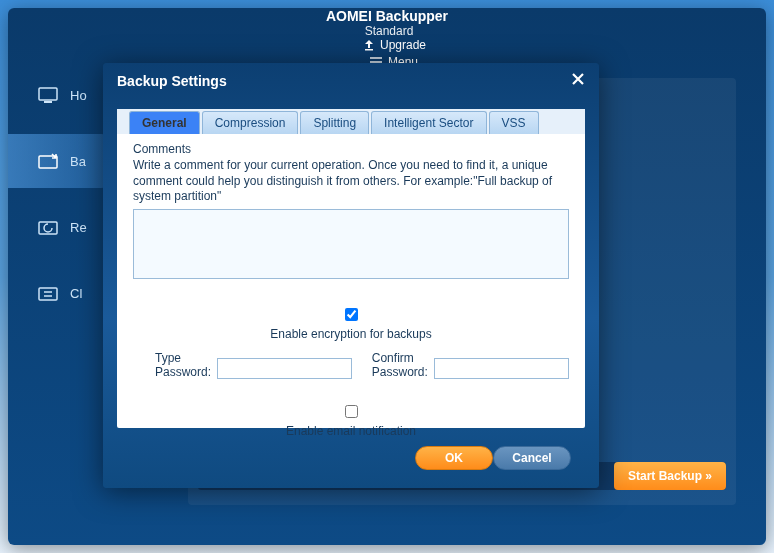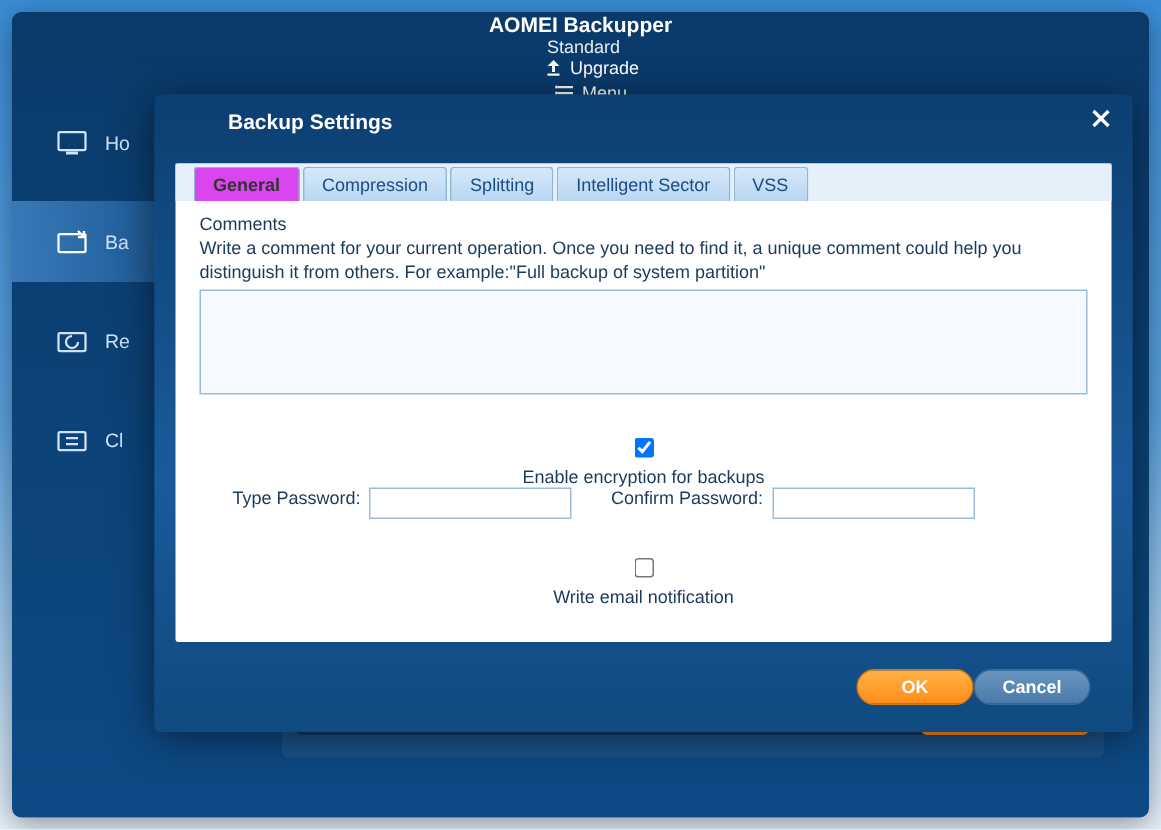--- a/index.html
+++ b/index.html
@@ -13,36 +13,36 @@
   .tb-icon { display: inline-block; }
   .sidebar { position: absolute; left: 0; top: 60px; width: 115px; }
   .sidebar-item { display: flex; align-items: center; gap: 10px; padding: 18px 30px; color: #cde4f8; font-size: 13px; cursor: pointer; border-radius: 0 22px 22px 0; margin-bottom: 12px; }
   .sidebar-item.active { background: linear-gradient(90deg, rgba(100,180,255,0.5), rgba(60,140,220,0.3)); }
   .sb-icon { width: 22px; height: 18px; }
   .backdrop-panel { position: absolute; left: 180px; top: 70px; right: 30px; bottom: 40px; background: rgba(255,255,255,0.06); border-radius: 4px; }
   .bottom-strip { position: absolute; left: 190px; right: 40px; bottom: 55px; height: 28px; background: rgba(0,20,50,0.4); border-radius: 3px; display: flex; align-items: center; gap: 12px; padding: 0 10px; color: #b8d0e8; font-size: 11px; }
   .bottom-strip .sp { flex: 1; }
   .start-btn { position: absolute; right: 40px; bottom: 55px; height: 28px; padding: 0 14px; background: linear-gradient(180deg, #ffb347, #ff8c1a); color: #fff; border: none; border-radius: 4px; font-size: 12px; font-weight: bold; cursor: pointer; }
 
-  .modal { position: absolute; left: 95px; top: 55px; width: 652px; height: 425px; background: linear-gradient(180deg, #0c3f72 0%, #1a5a9a 60%, #0f4a80 100%); border-radius: 4px; box-shadow: 0 4px 28px rgba(0,0,0,0.5); color: #fff; padding-left: 35px; }
+  .modal { position: absolute; left: 95px; top: 55px; width: 496px; height: 425px; background: linear-gradient(180deg, #0c3f72 0%, #1a5a9a 60%, #0f4a80 100%); border-radius: 4px; box-shadow: 0 4px 28px rgba(0,0,0,0.5); color: #fff; }
   .modal-header { display: flex; align-items: center; height: 36px; padding: 0 14px; }
   .modal-title { font-size: 14px; font-weight: bold; }
   .modal-header .sp { flex: 1; }
   .close-x { font-size: 16px; font-weight: bold; cursor: pointer; }
   .modal-body { position: absolute; left: 14px; right: 14px; top: 46px; bottom: 60px; background: #fff; border-radius: 2px; color: #1a3a5a; }
   .tabs { display: flex; gap: 2px; height: 25px; padding-left: 12px; background: #e6f0fa; }
   .tab { padding: 4px 12px; font-size: 12px; color: #1a4d80; background: linear-gradient(180deg, #d6e8fa, #b8d6f2); border: 1px solid #8fb5d9; border-bottom: none; border-radius: 3px 3px 0 0; cursor: pointer; margin-top:2px; }
-  .tab.active { background: #d946ef; color: #333; font-weight: bold; }
+  .tab.active { background: #3b82f6; color: #333; font-weight: bold; }
   .tab-content { padding: 8px 16px 12px 16px; font-size: 12px; }
   .comments-label { font-size: 12px; margin-bottom: 2px; }
   .comments-desc { font-size: 12px; color: #1a3a5a; margin-bottom: 4px; line-height: 1.3; }
   .textarea { width: 100%; height: 70px; border: 1px solid #9abbd9; background: #f4faff; resize: none; font-size: 12px; padding: 4px; }
   .row { display: flex; align-items: center; gap: 6px; margin-top: 26px; flex-direction: column; }
   .checkbox { width: 13px; height: 13px; }
-  .pw-row { display: flex; align-items: flex-start; gap: 6px; margin-left: 22px; font-size: 12px; }
+  .pw-row { display: flex; align-items: flex-end; gap: 6px; margin-top: 10px; margin-left: 22px; font-size: 12px; }
   .pw-input { width: 135px; height: 21px; border: 1px solid #9abbd9; font-size: 12px; padding: 0 4px; }
   .modal-footer { position: absolute; right: 28px; bottom: 18px; display: flex; gap: 0; }
   .btn { width: 78px; height: 24px; border: none; border-radius: 12px; font-size: 12px; font-weight: bold; color: #fff; cursor: pointer; }
   .btn-ok { background: linear-gradient(180deg, #ffb347, #ff8c1a); border: 1px solid #d87a10; }
   .btn-cancel { background: linear-gradient(180deg, #6a95c0, #4a7aaa); border: 1px solid #3a6a9a; }
 </style>
 </head>
 <body>
 
 <div class="app-window">
@@ -164,21 +164,21 @@
         <div class="pw-row">
           <span>Type Password:</span>
           <input type="password" class="pw-input" value="" style="">
           <span style="width:14px"></span>
           <span>Confirm Password:</span>
           <input type="password" class="pw-input" value="" style="">
         </div>
 
         <div class="row">
           <input type="checkbox" class="checkbox" style="">
-          <span>Write email notification</span>
+          <span>Enable email notification</span>
         </div>
       </div>
     </div>
     <div class="modal-footer">
       <button class="btn btn-ok">OK</button>
       <button class="btn btn-cancel">Cancel</button>
     </div>
   </div>
 </div>
 

